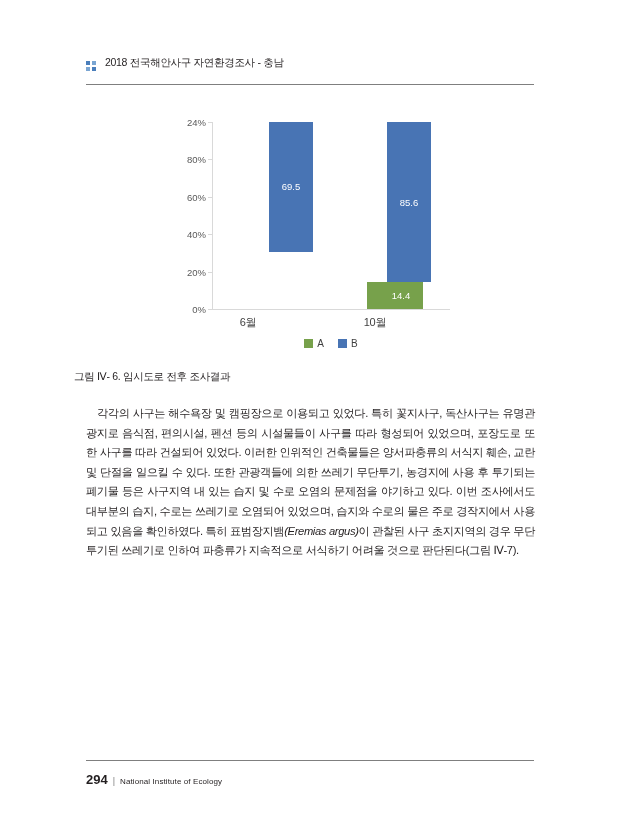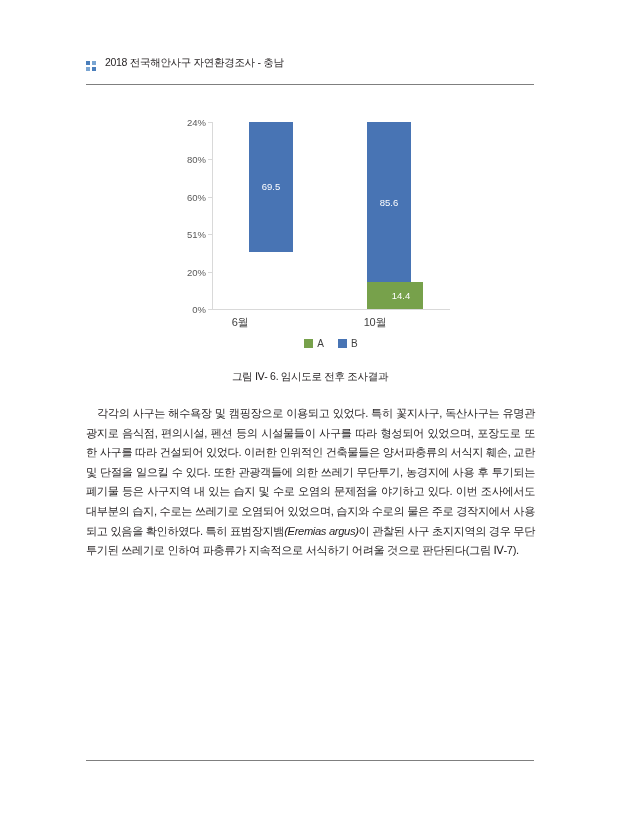--- a/index.html
+++ b/index.html
@@ -122,21 +122,21 @@
     position: absolute;
     left: 0;
     width: 100%;
     display: flex;
     align-items: center;
     justify-content: center;
     font-size: 9.5px;
     color: #ffffff;
   }
   .seg-a { background: #77a14b; }
-  .seg-b { background: #4874b4; }
+  .seg-b { background: #4874b4; margin-left: 20px; }
 
   .xtick {
     position: absolute;
     top: 205px;
     font-size: 11px;
     color: #404040;
     text-align: center;
     letter-spacing: -0.2px;
   }
 
@@ -160,24 +160,23 @@
   .legend-swatch {
     width: 9px;
     height: 9px;
     display: inline-block;
   }
   .legend-a { background: #77a14b; }
   .legend-b { background: #4874b4; }
 
   .figure-caption {
     position: absolute;
-    left: 86px;
+    left: 74px;
     top: 370px;
     width: 448px;
-    text-align: center;
     font-size: 10.5px;
     letter-spacing: -0.3px;
     color: #231f20;
   }
 
   
   .body-text {
     position: absolute;
     left: 86px;
     top: 404px;
@@ -248,42 +247,42 @@
   <div class="chart-block">
 
     <div class="axis-line-y"></div>
     <div class="axis-line-x"></div>
 
     <div class="plot">
 
       <div class="ytick" style="top:0%;">24%</div>
       <div class="ytick" style="top:20%;">80%</div>
       <div class="ytick" style="top:40%;">60%</div>
-      <div class="ytick" style="top:60%;">51%</div>
+      <div class="ytick" style="top:60%;">40%</div>
       <div class="ytick" style="top:80%;">20%</div>
       <div class="ytick" style="top:100%;">0%</div>
 
       <div class="ytickmark" style="top:0%;"></div>
       <div class="ytickmark" style="top:20%;"></div>
       <div class="ytickmark" style="top:40%;"></div>
       <div class="ytickmark" style="top:60%;"></div>
       <div class="ytickmark" style="top:80%;"></div>
       <div class="ytickmark" style="top:100%;"></div>
 
       <div class="bar-col" style="left:37px; height:100%;">
         <div class="seg seg-b" style="bottom:30.5%; height:69.5%;">69.5</div>
       </div>
 
       <div class="bar-col" style="left:155px; height:100%;">
         <div class="seg seg-a" style="bottom:0; height:14.4%;padding-left:12px;">14.4</div>
         <div class="seg seg-b" style="bottom:14.4%; height:85.6%;">85.6</div>
       </div>
     </div>
 
-    <div class="xtick" style="left:60px; width:60px;">6월</div>
+    <div class="xtick" style="left:68px; width:60px;">6월</div>
     <div class="xtick" style="left:195px; width:60px;">10월</div>
 
     <div class="legend">
       <span class="legend-item">
         <span class="legend-swatch legend-a"></span>
         <span>A</span>
       </span>
       <span class="legend-item">
         <span class="legend-swatch legend-b"></span>
         <span>B</span>
@@ -293,14 +292,19 @@
 
   <div class="figure-caption">그림 Ⅳ- 6. 임시도로 전후 조사결과</div>
 
   <div class="body-text">
     <p>
       <span>각각의 사구는 해수욕장 및 캠핑장으로 이용되고 있었다. 특히 꽃지사구, 독산사구는 유명관광지로 음식점, 편의시설, 펜션 등의 시설물들이 사구를 따라 형성되어 있었으며, 포장도로 또한 사구를 따라 건설되어 있었다. 이러한 인위적인 건축물들은 양서파충류의 서식지 훼손, 교란 및 단절을 일으킬 수 있다. 또한 관광객들에 의한 쓰레기 무단투기, 농경지에 사용 후 투기되는 폐기물 등은 사구지역 내 있는 습지 및 수로 오염의 문제점을 야기하고 있다. 이번 조사에서도 대부분의 습지, 수로는 쓰레기로 오염되어 있었으며, 습지와 수로의 물은 주로 경작지에서 사용되고 있음을 확인하였다. 특히 표범장지뱀</span><span class="ital">(Eremias argus)</span><span>이 관찰된 사구 초지지역의 경우 무단 투기된 쓰레기로 인하여 파충류가 지속적으로 서식하기 어려울 것으로 판단된다(그림 Ⅳ-7).</span>
     </p>
   </div>
 
   <div class="footer-rule"></div>
+  <div class="footer">
+    <span class="footer-page">294</span>
+    <span class="footer-sep">|</span>
+    <span class="footer-org">National Institute of Ecology</span>
+  </div>
 
 </div>
 
 </body></html>

